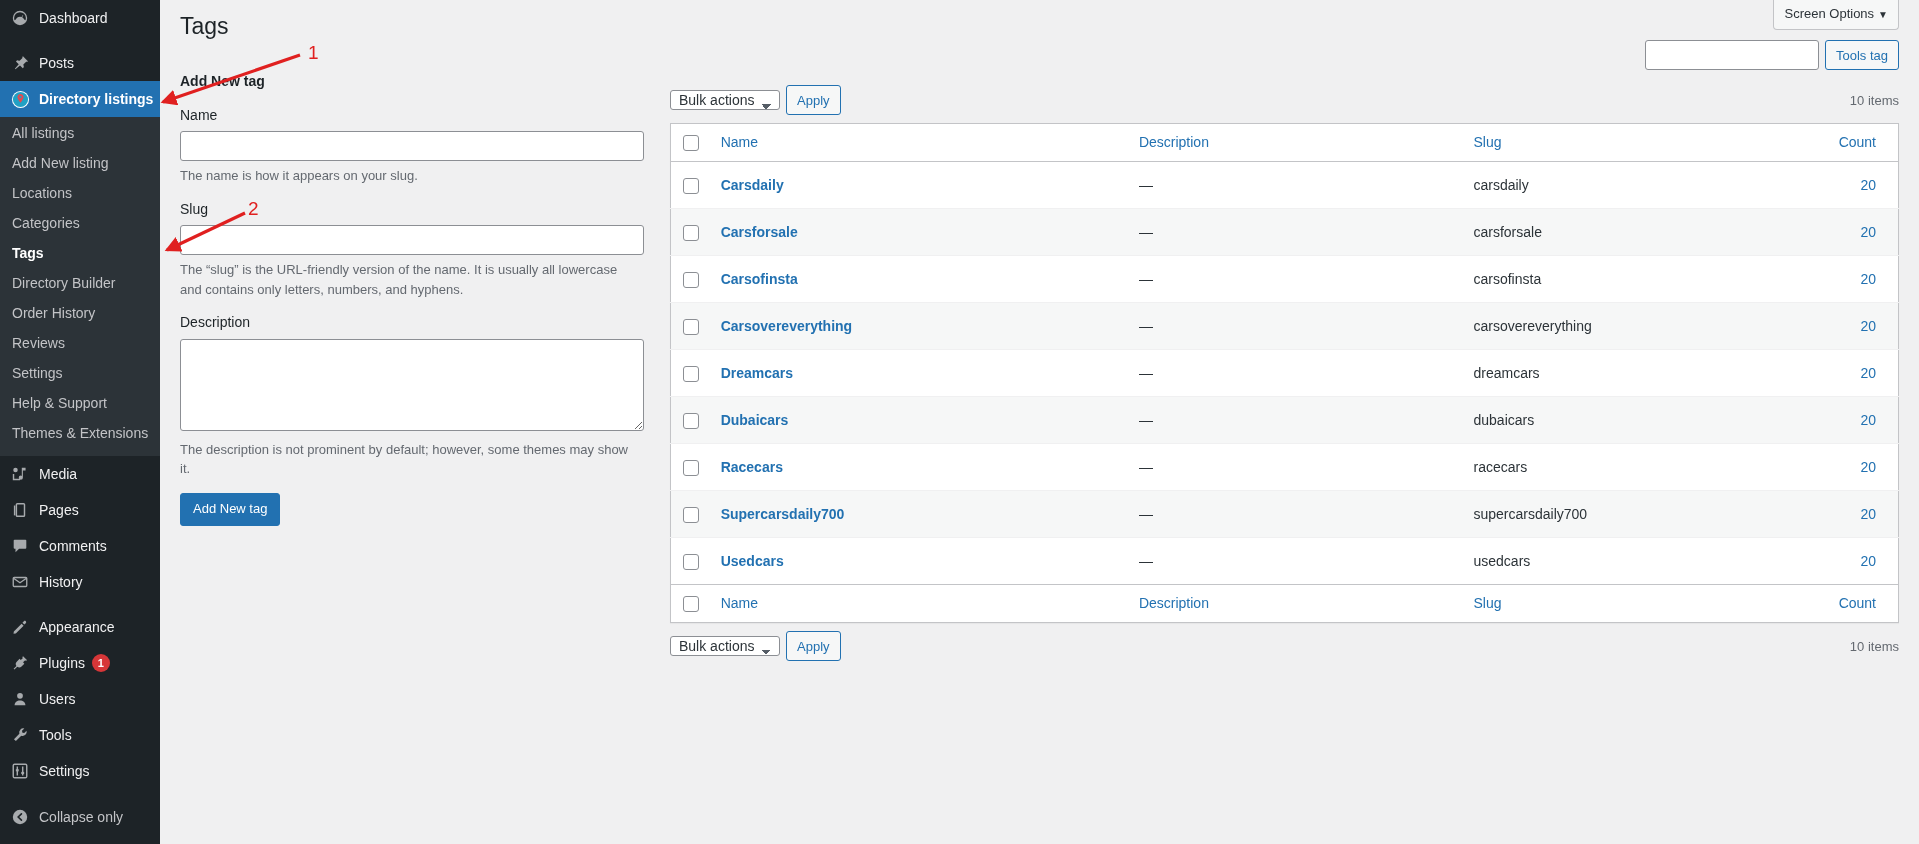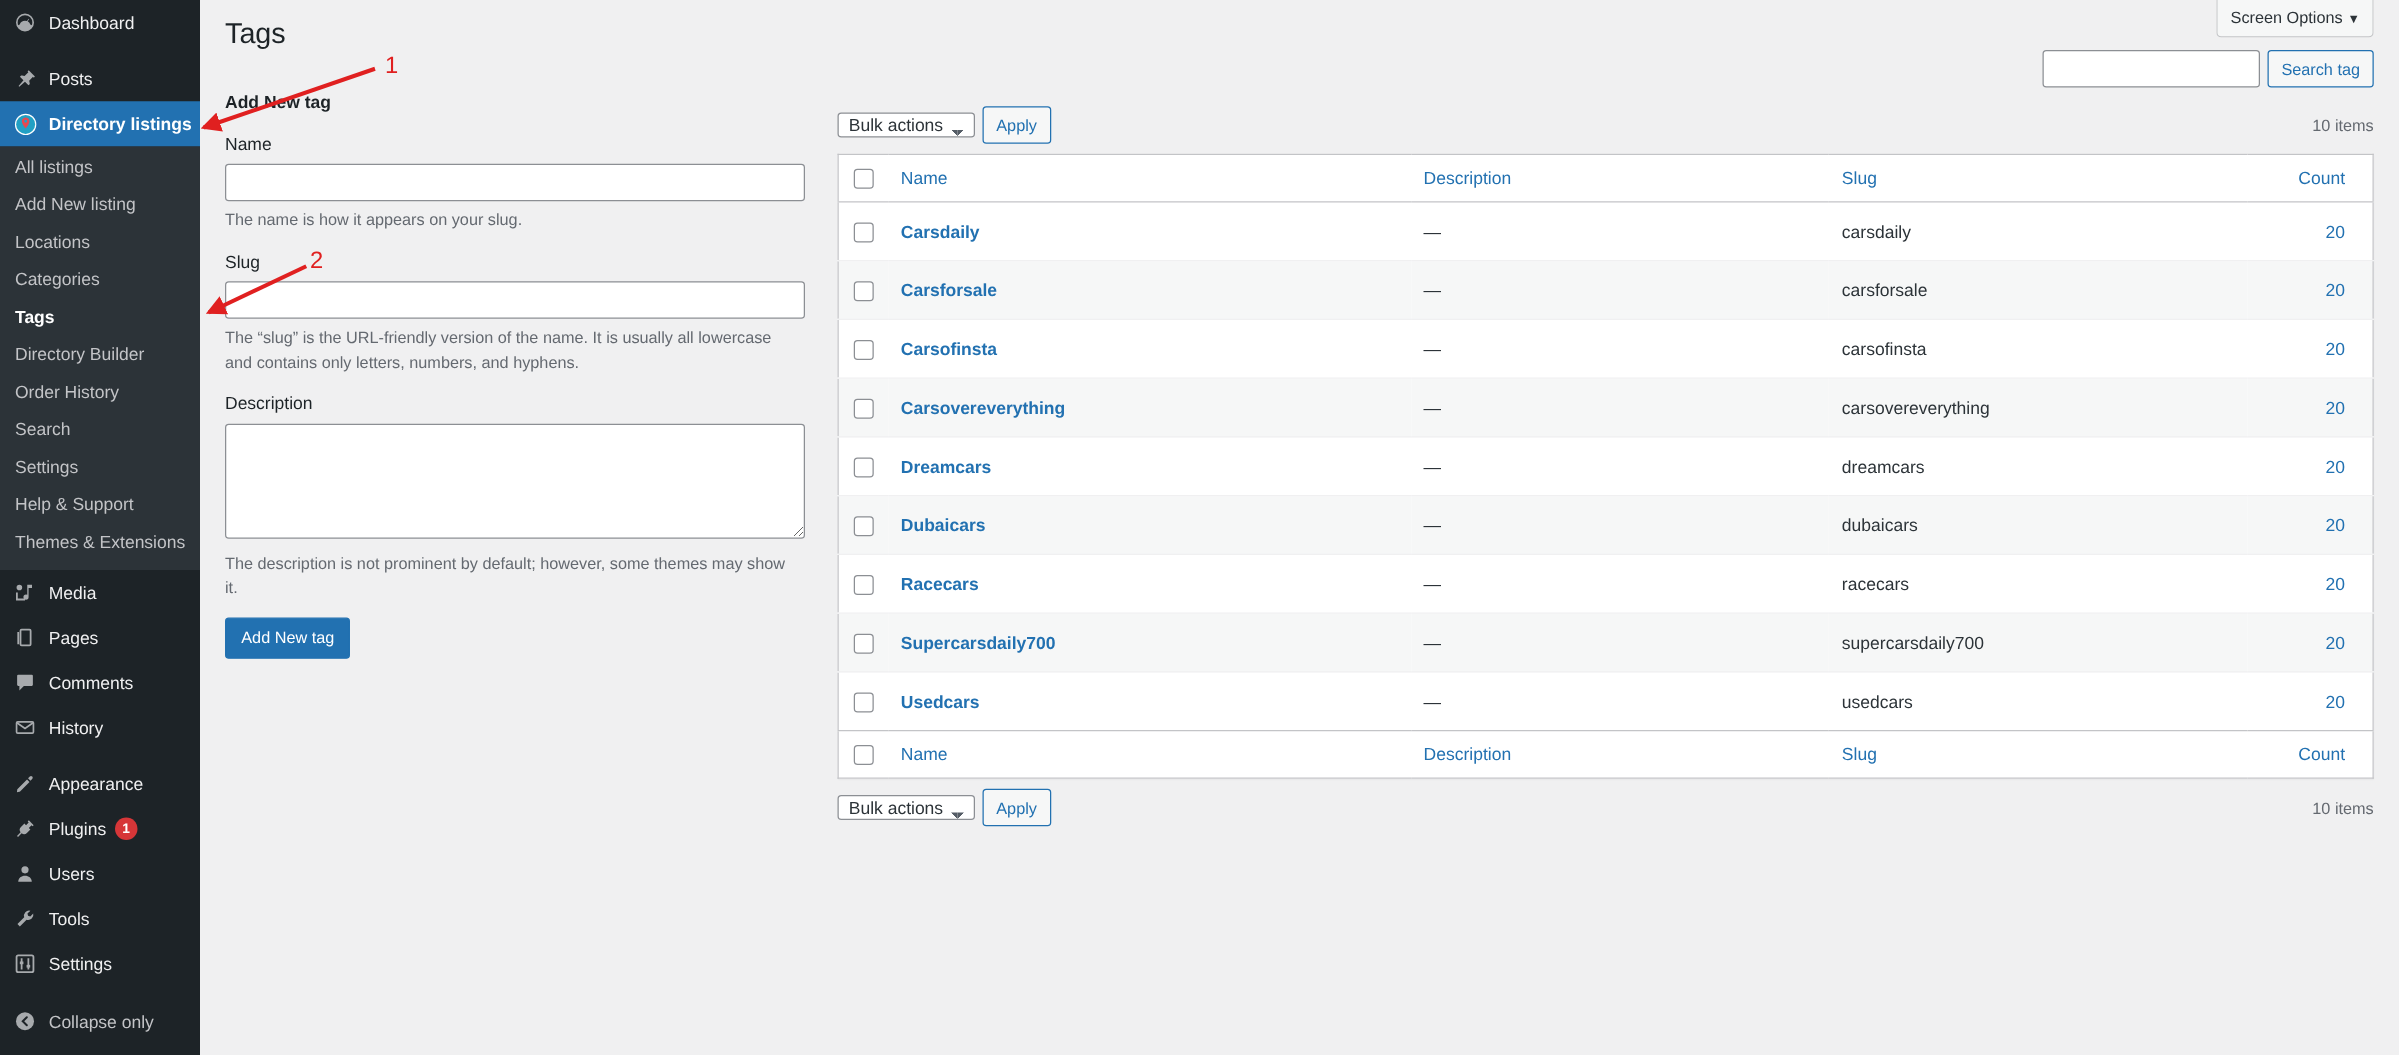--- a/index.html
+++ b/index.html
@@ -244,21 +244,21 @@
   </div>
 
   <div class="submenu">
     <span class="submenu-item">All listings</span>
     <span class="submenu-item">Add New listing</span>
     <span class="submenu-item">Locations</span>
     <span class="submenu-item">Categories</span>
     <span class="submenu-item current">Tags</span>
     <span class="submenu-item">Directory Builder</span>
     <span class="submenu-item">Order History</span>
-    <span class="submenu-item">Search</span>
+    <span class="submenu-item">Reviews</span>
     <span class="submenu-item">Settings</span>
     <span class="submenu-item">Help &amp; Support</span>
     <span class="submenu-item">Themes &amp; Extensions</span>
   </div>
 
   <div class="menu-top">
     <span class="menu-icon">
       <svg width="18" height="18" viewBox="0 0 20 20" fill="currentColor">
           <path d="M5 3a2.5 2.5 0 100 5 2.5 2.5 0 000-5zm7 0v9.1a2.4 2.4 0 00-1.1-.3 2.3 2.3 0 102.3 2.3V6h3V3h-4.2z"></path>
           <path d="M2 10v7h8v-1.6H3.6V10H2z"></path>
@@ -388,21 +388,21 @@
       <p class="form-desc">The description is not prominent by default; however, some themes may show it.</p>
     </div>
 
     <button class="btn-primary">Add New tag</button>
   </div>
 
   <div id="col-right">
 
     <div id="search-box">
       <input type="text" value="" style="">
-      <button class="btn-secondary">Search tag</button>
+      <button class="btn-secondary">Tools tag</button>
     </div>
 
     <div class="tablenav top">
       <select class="bulk-select">
         <option>Bulk actions</option>
       </select>
       <button class="btn-secondary">Apply</button>
       <span class="displaying-num">10 items</span>
     </div>
 

